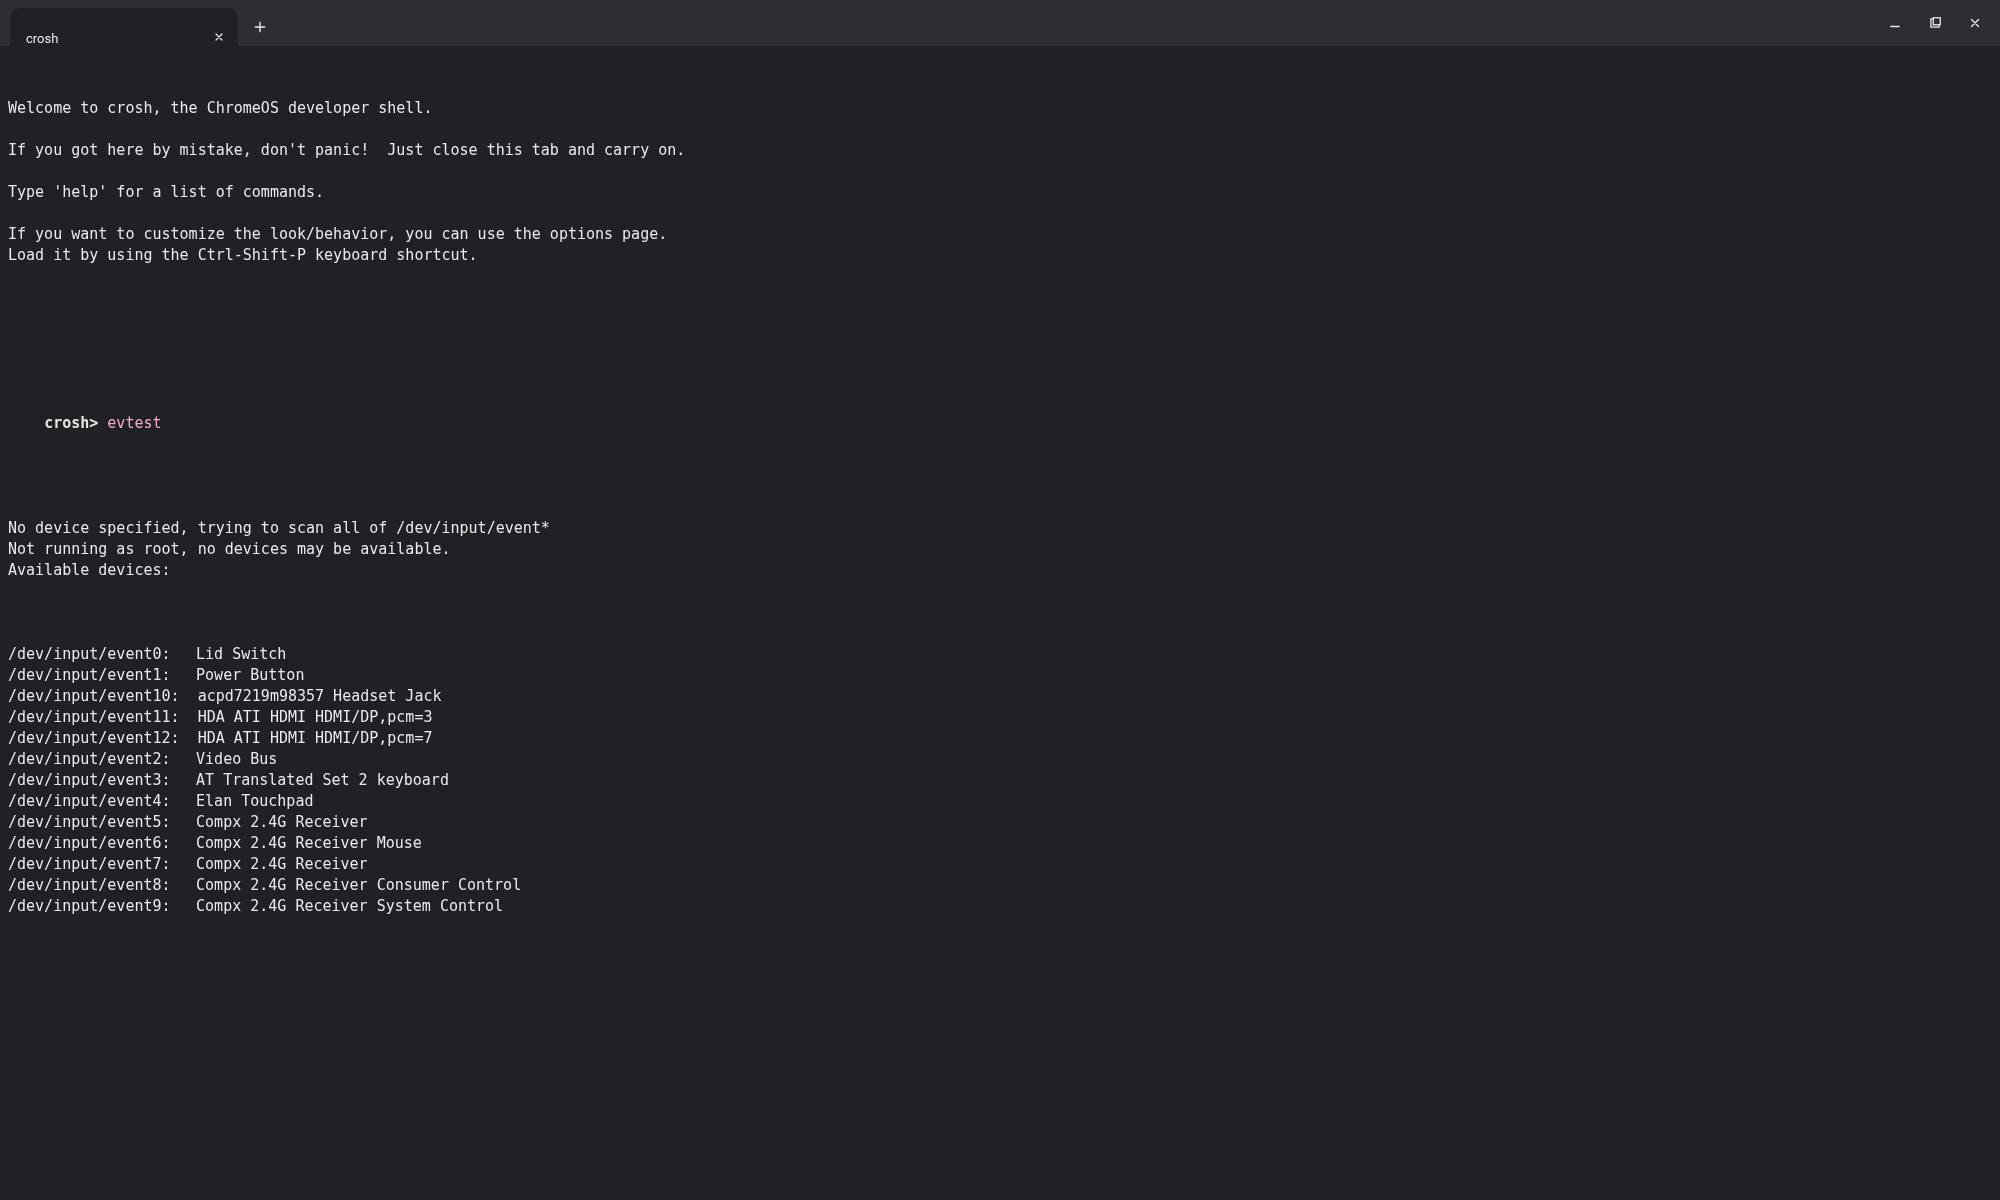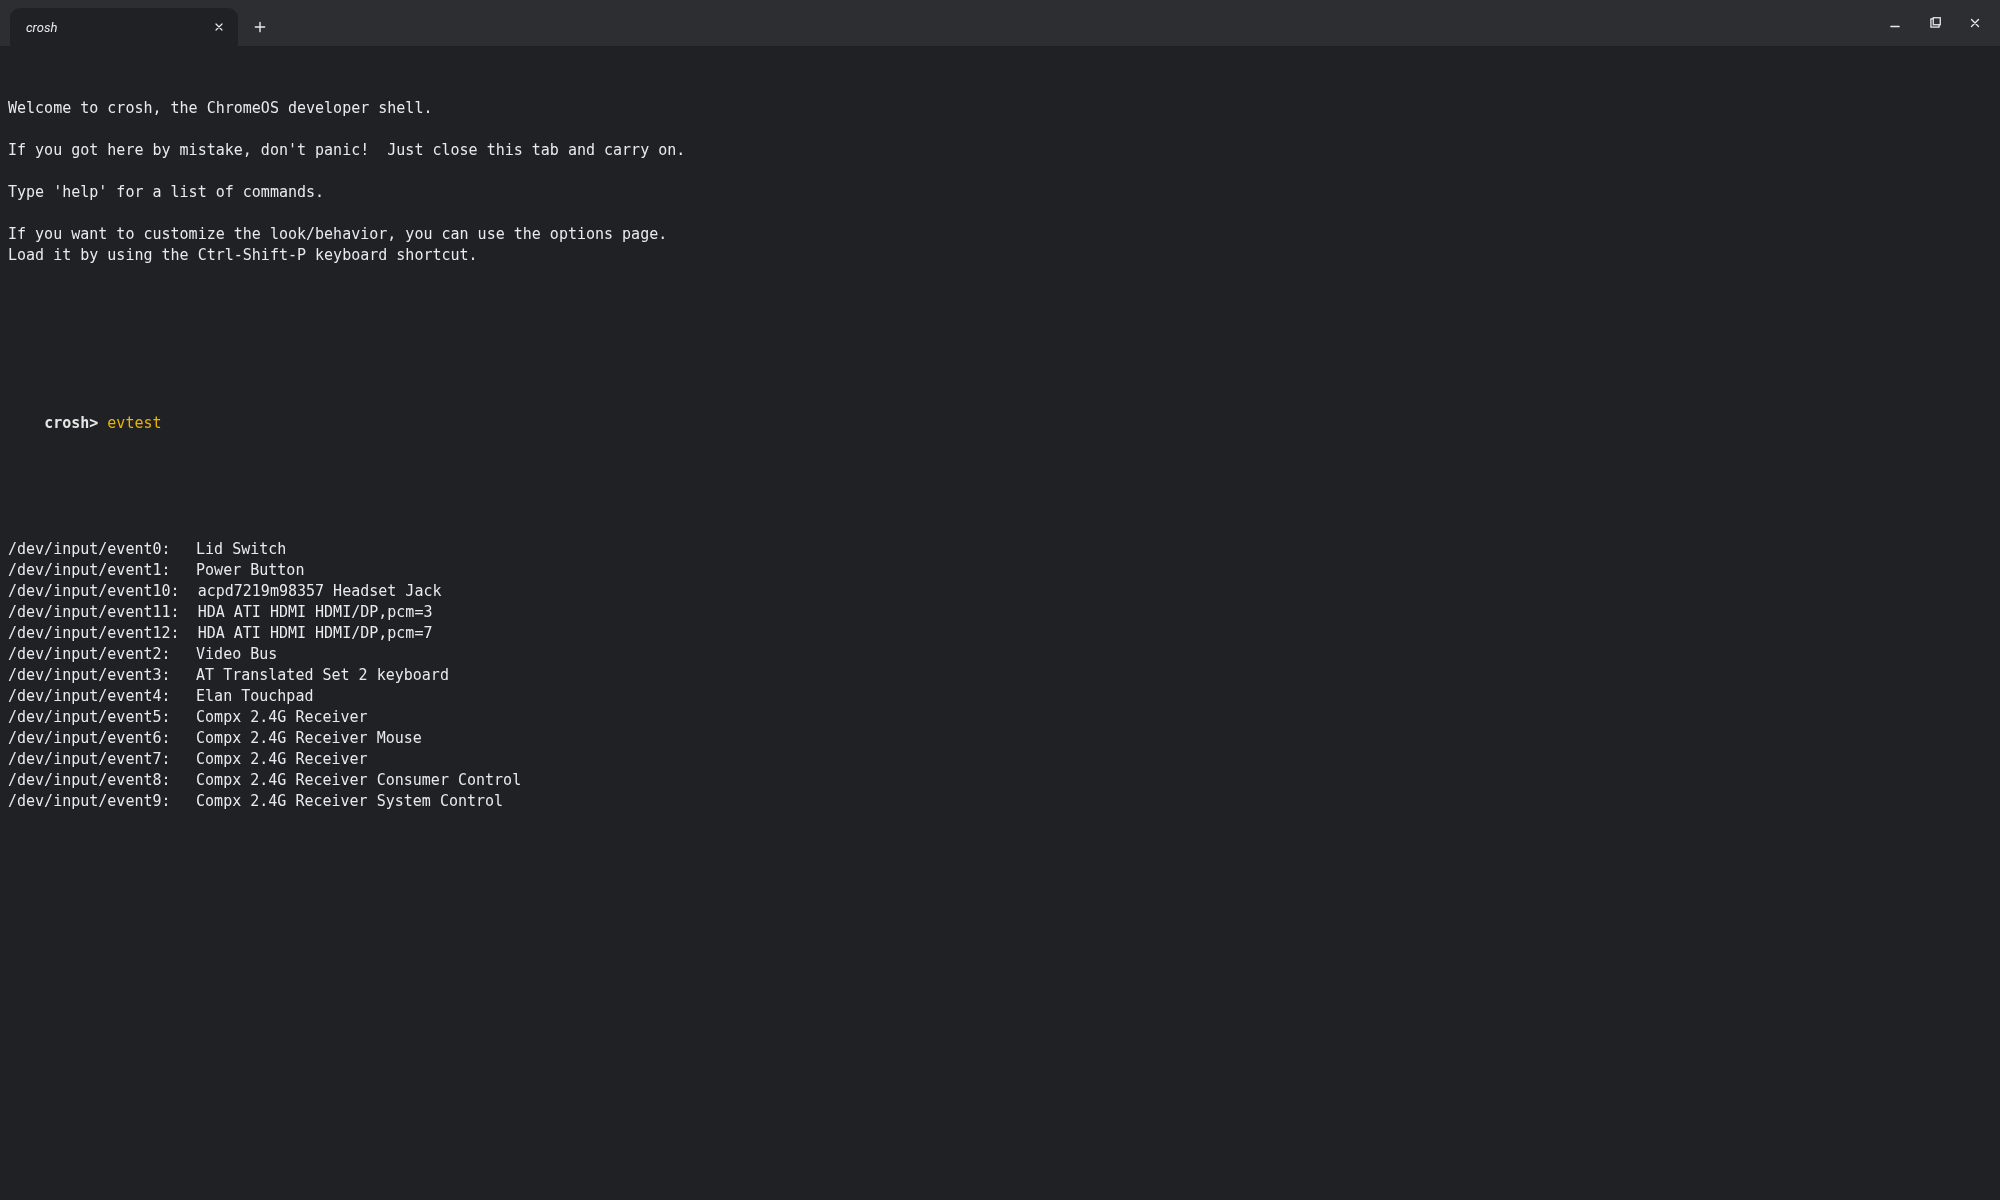--- a/index.html
+++ b/index.html
@@ -29,25 +29,24 @@
       height: 100%;
       padding-left: 10px;
     }
     .tab {
       background: #202124;
       color: #e8eaed;
       height: 38px;
       min-width: 228px;
       border-radius: 10px 10px 0 0;
       display: flex;
-      align-items: center;
+      align-items: flex-end;
       padding: 0 10px 0 16px;
       position: relative;
       box-shadow: 0 -1px 0 rgba(0,0,0,0) inset;
-      font-style: italic;
     }
     .tab-title {
       flex: 1 1 auto;
       font-family: "Roboto", "Segoe UI", Arial, sans-serif;
       font-size: 13px;
       color: #e8eaed;
       white-space: nowrap;
       overflow: hidden;
       text-overflow: ellipsis;
     }
@@ -93,21 +92,21 @@
     .terminal {
       flex: 1 1 auto;
       background: #202124;
       padding: 10px 24px 8px 8px;
       white-space: pre;
       line-height: 21px;
       overflow: hidden;
     }
     .line { white-space: pre; }
     .prompt-hl { color: #e5e5e5; font-weight: bold; }
-    .cmd { color: #eab308; text-align: center; }
+    .cmd { color: #f9a8d4; text-align: center; }
     .cursor-block {
       display: inline-block;
       width: 9px;
       height: 17px;
       background: #9aa0a6;
       vertical-align: -2px;
       margin-left: 1px;
     }
 
     
@@ -158,16 +157,17 @@
 </div>
 
 <div class="terminal">
   <div id="banner-block"><div class="line">Welcome to crosh, the ChromeOS developer shell.</div><div class="line">&nbsp;</div><div class="line">If you got here by mistake, don't panic!  Just close this tab and carry on.</div><div class="line">&nbsp;</div><div class="line">Type 'help' for a list of commands.</div><div class="line">&nbsp;</div><div class="line">If you want to customize the look/behavior, you can use the options page.</div><div class="line">Load it by using the Ctrl-Shift-P keyboard shortcut.</div></div>
   <div class="line">&nbsp;</div>
 
   <div class="line">
     <span class="prompt-hl">crosh&gt;</span><span> </span><span class="cmd">evtest</span>
   </div>
 
+  <div id="postcmd-block"><div class="line">No device specified, trying to scan all of /dev/input/event*</div><div class="line">Not running as root, no devices may be available.</div><div class="line">Available devices:</div></div>
 
   <div id="device-list"><div class="dev-row"><span class="dev-path">/dev/input/event0:</span><span>  Lid Switch</span></div><div class="dev-row"><span class="dev-path">/dev/input/event1:</span><span>  Power Button</span></div><div class="dev-row"><span class="dev-path">/dev/input/event10:</span><span>  acpd7219m98357 Headset Jack</span></div><div class="dev-row"><span class="dev-path">/dev/input/event11:</span><span>  HDA ATI HDMI HDMI/DP,pcm=3</span></div><div class="dev-row"><span class="dev-path">/dev/input/event12:</span><span>  HDA ATI HDMI HDMI/DP,pcm=7</span></div><div class="dev-row"><span class="dev-path">/dev/input/event2:</span><span>  Video Bus</span></div><div class="dev-row"><span class="dev-path">/dev/input/event3:</span><span>  AT Translated Set 2 keyboard</span></div><div class="dev-row"><span class="dev-path">/dev/input/event4:</span><span>  Elan Touchpad</span></div><div class="dev-row"><span class="dev-path">/dev/input/event5:</span><span>  Compx 2.4G Receiver</span></div><div class="dev-row"><span class="dev-path">/dev/input/event6:</span><span>  Compx 2.4G Receiver Mouse</span></div><div class="dev-row"><span class="dev-path">/dev/input/event7:</span><span>  Compx 2.4G Receiver</span></div><div class="dev-row"><span class="dev-path">/dev/input/event8:</span><span>  Compx 2.4G Receiver Consumer Control</span></div><div class="dev-row"><span class="dev-path">/dev/input/event9:</span><span>  Compx 2.4G Receiver System Control</span></div></div>
 
 </div>
 
 </body></html>

